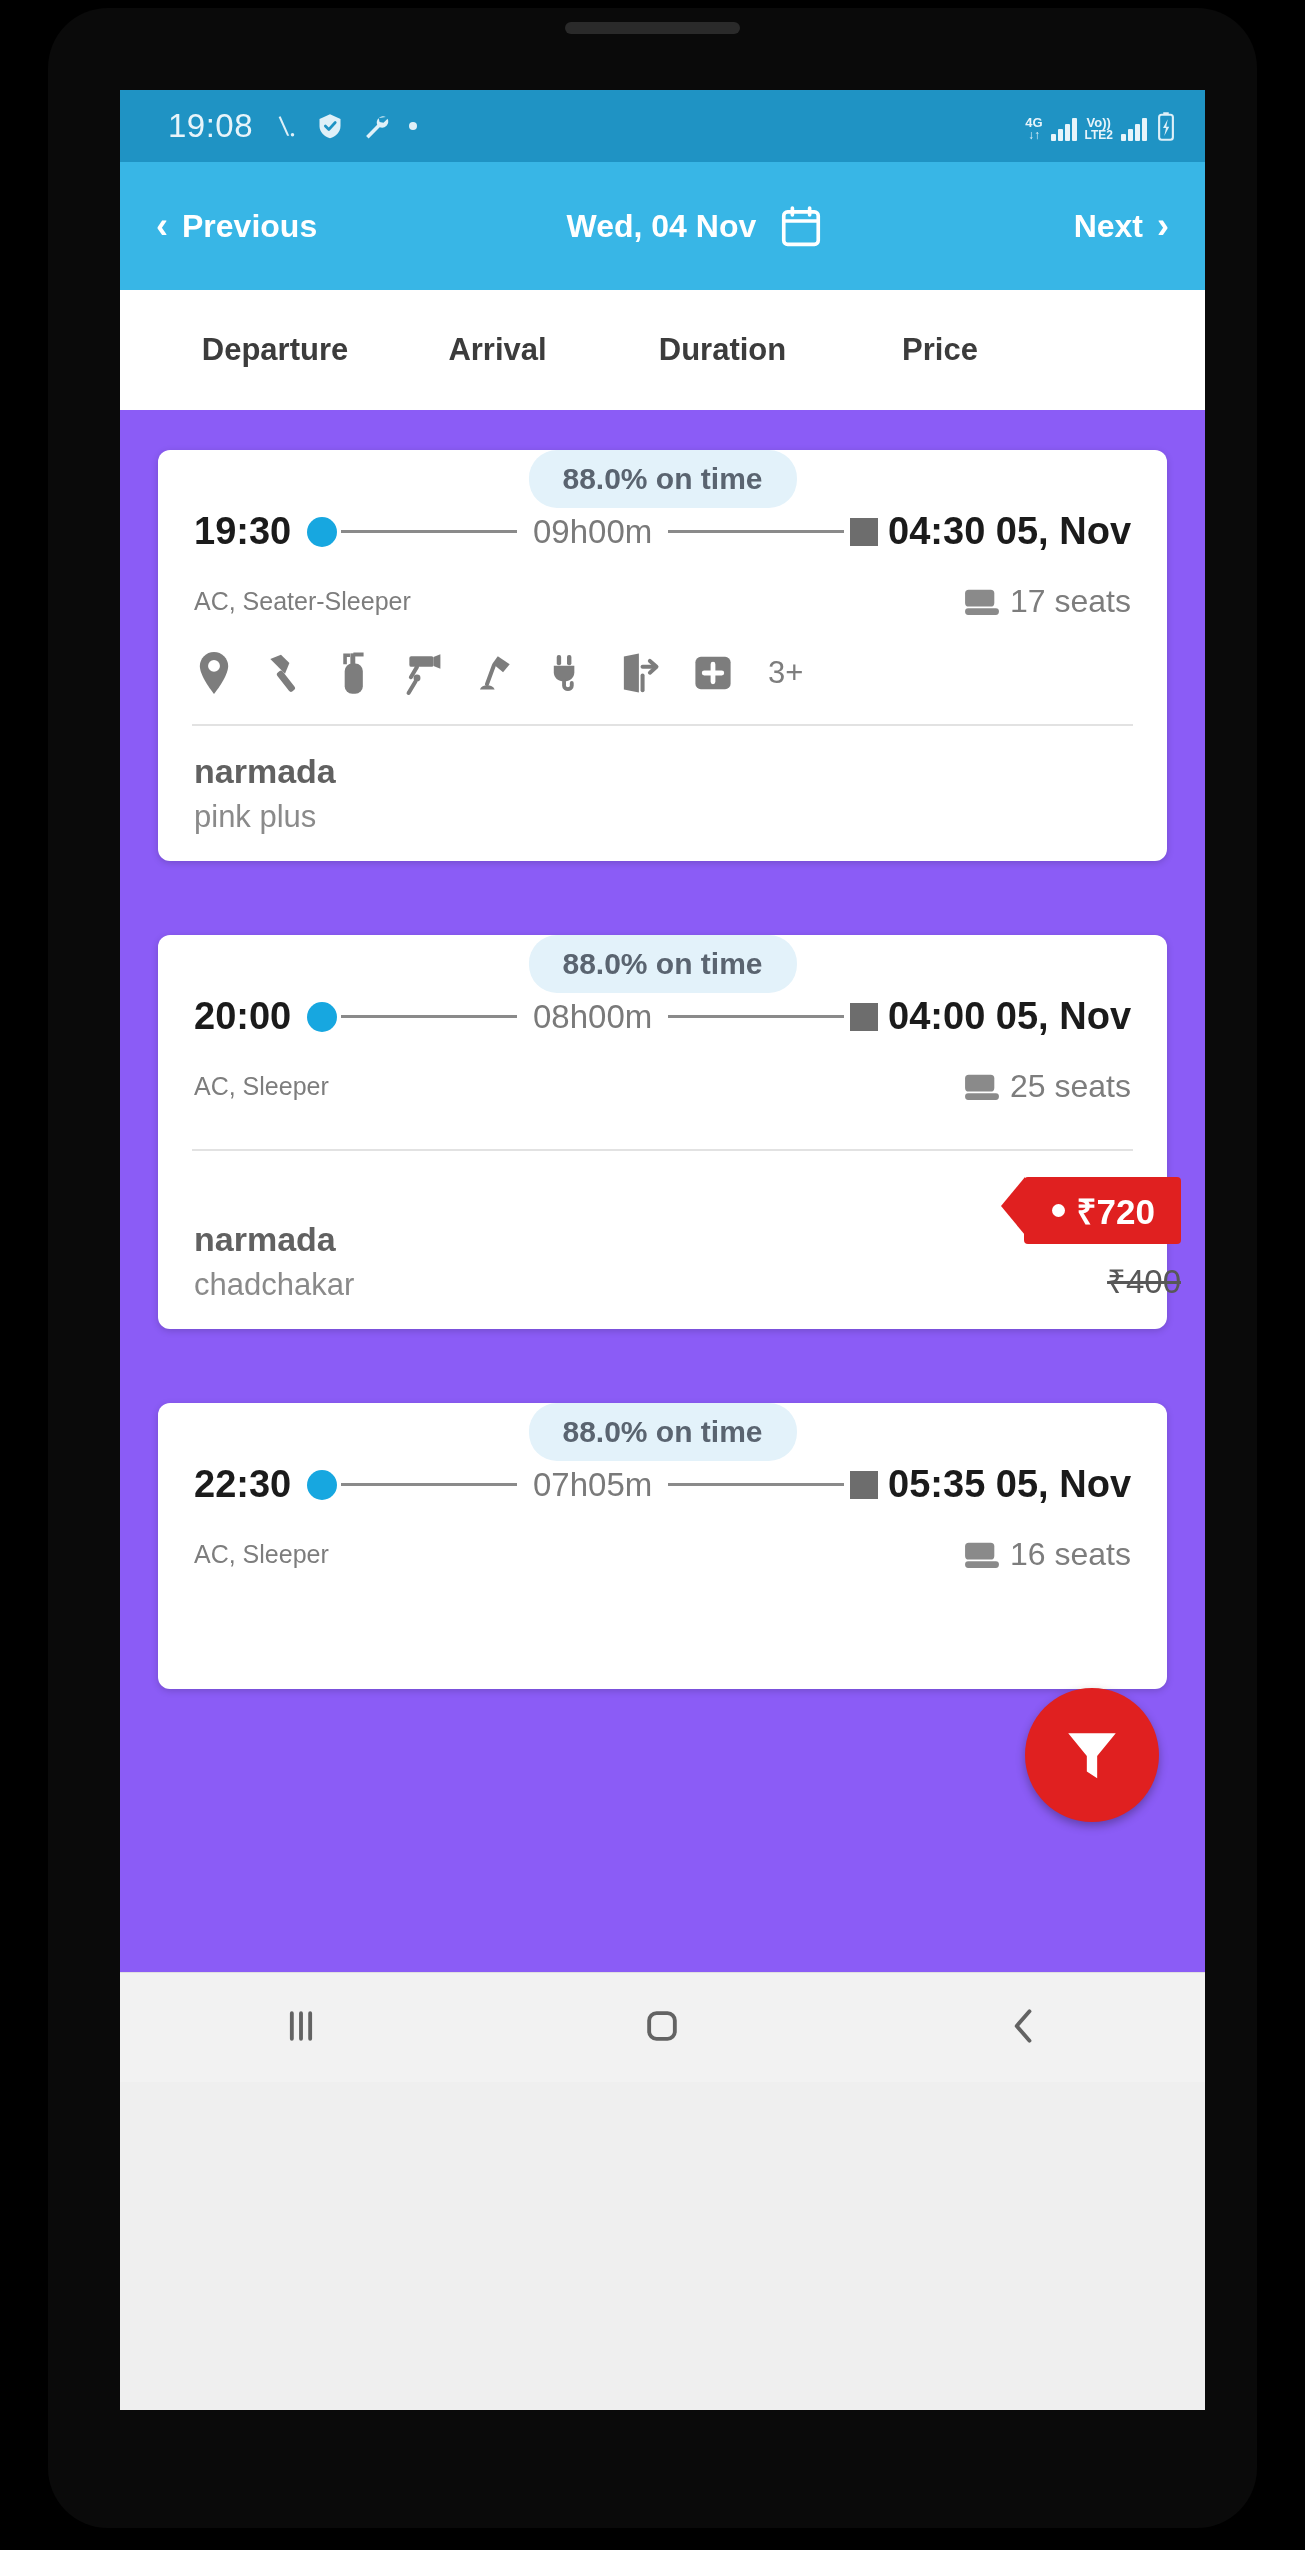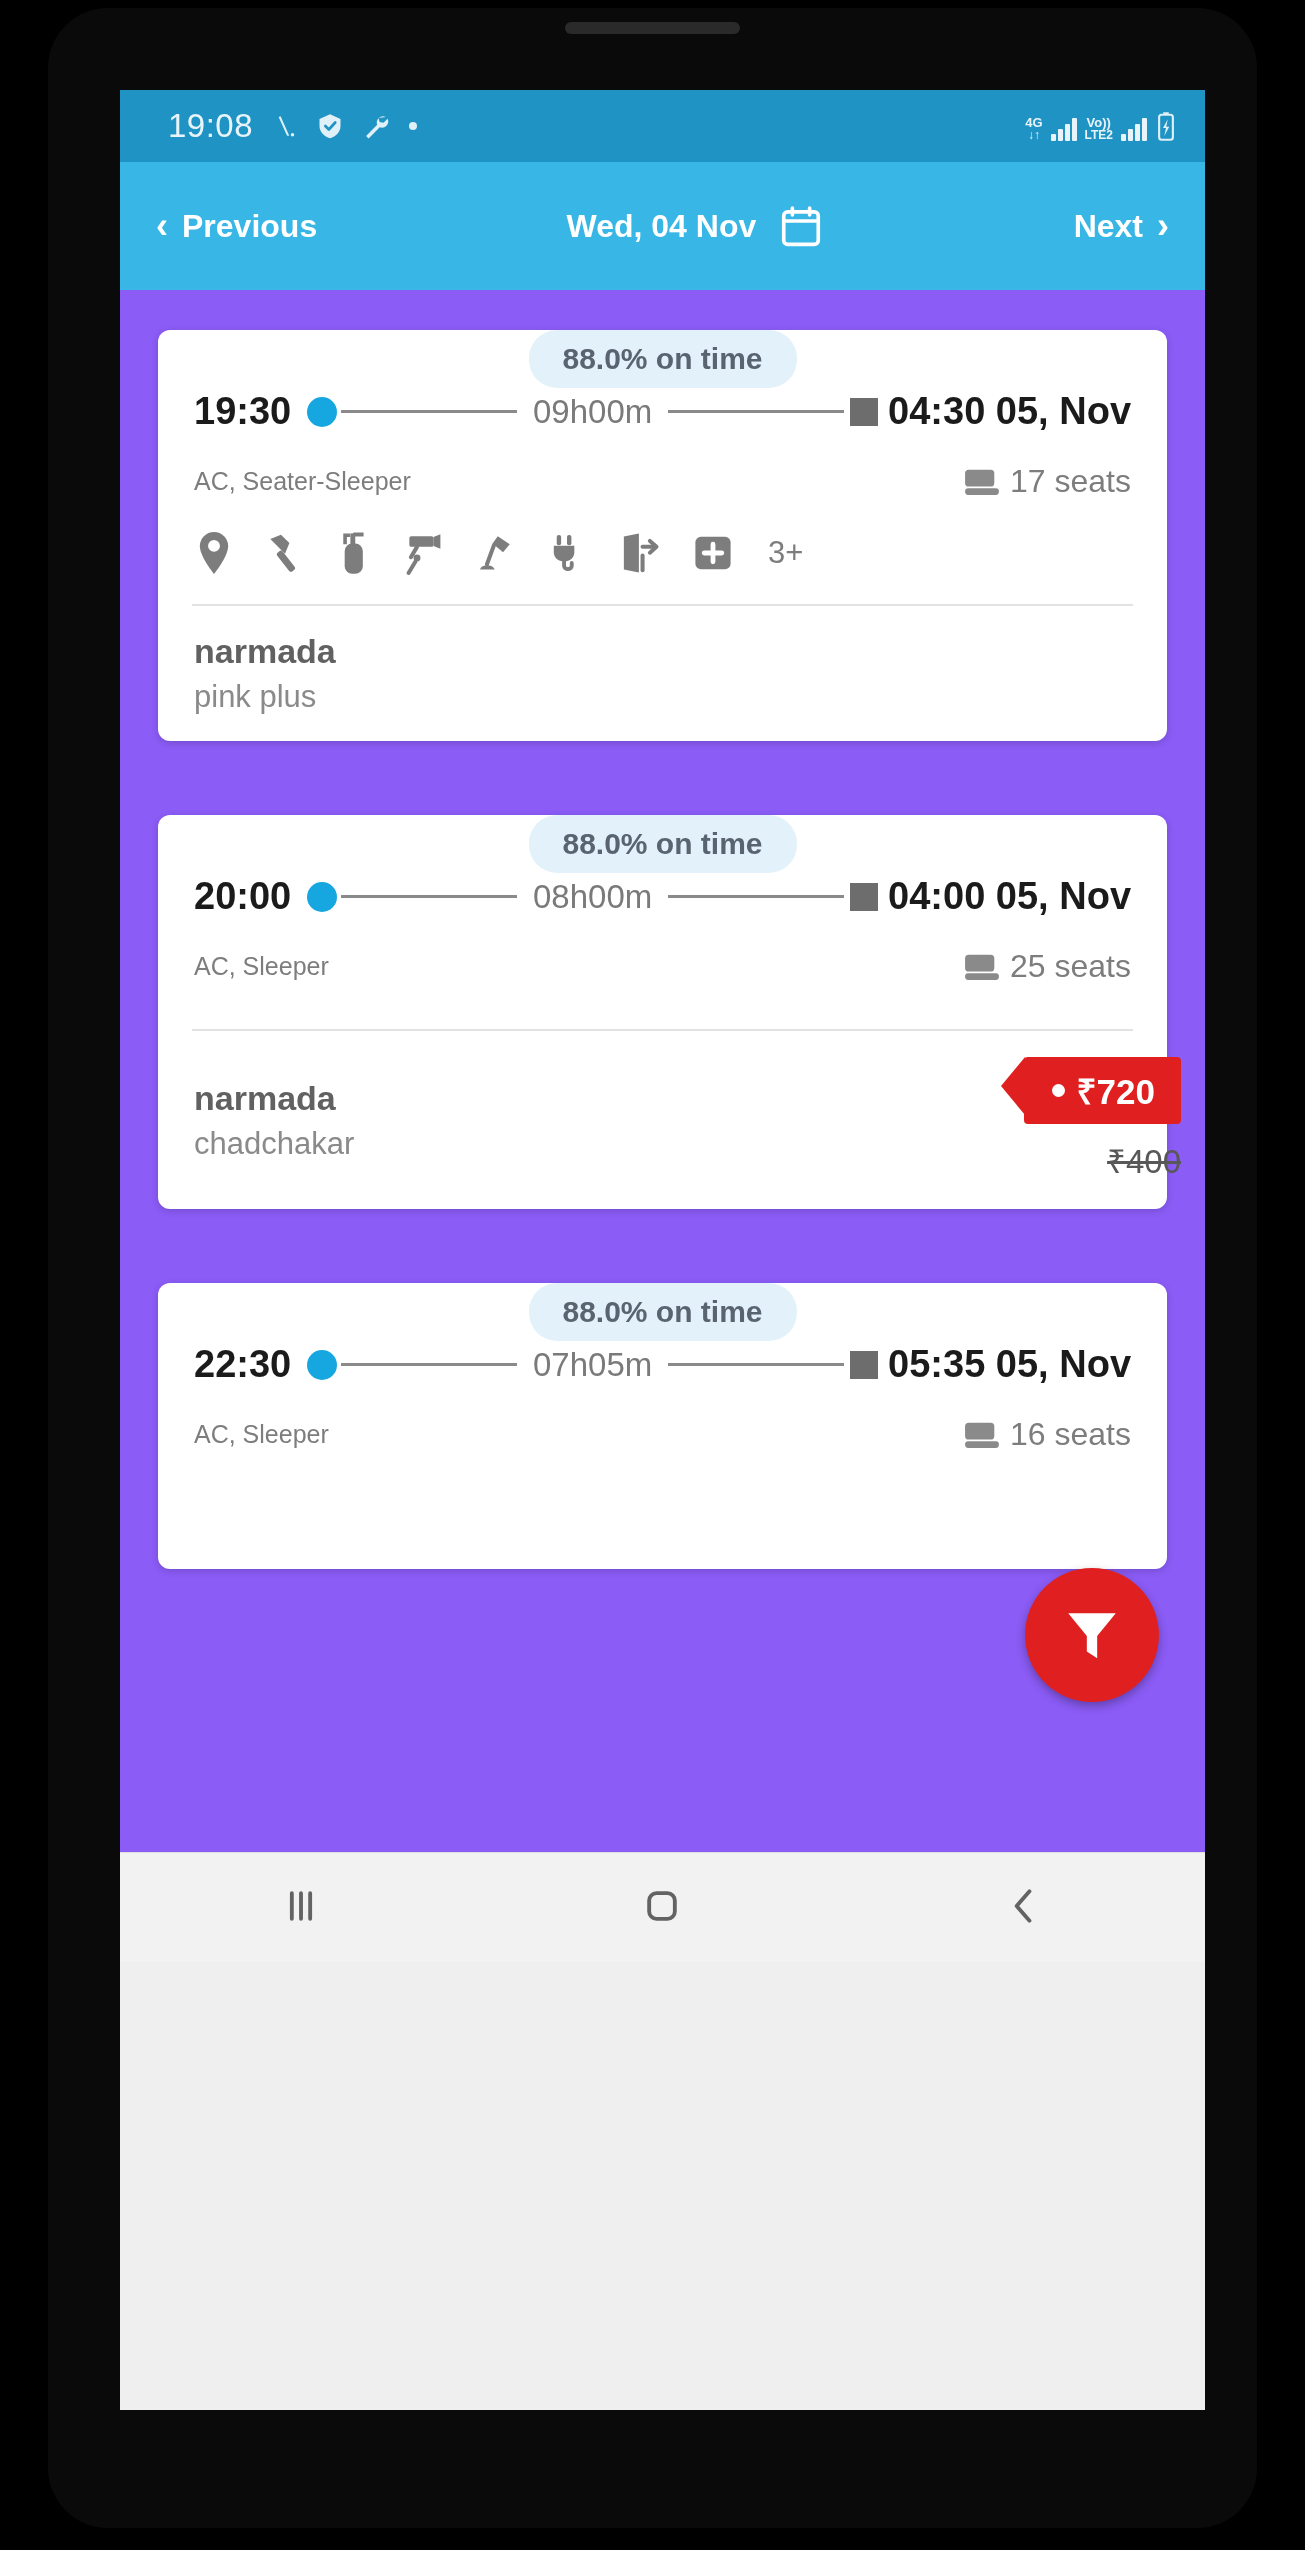--- a/index.html
+++ b/index.html
@@ -216,21 +216,21 @@
     display: flex; align-items: center; gap: 29px;
     margin-top: 30px; padding-bottom: 28px;
   }
   .amenities .more {
     font-size: 31px; color: #7d7d7d; margin-left: 4px;
   }
   .divider {
     height: 2px; background: #e2e2e2; margin: 0 -2px;
   }
   .operator-row {
-    display: flex; align-items: center;
+    display: flex; align-items: flex-end;
     padding-top: 26px;
   }
   .op-name {
     font-size: 34px; font-weight: bold; color: #616161;
   }
   .op-sub {
     font-size: 31px; color: #8a8a8a; margin-top: 8px;
   }
   .price-block {
     margin-left: auto; text-align: right; position: relative;
@@ -355,20 +355,26 @@
           <path d="M3 9.4 H21" stroke="#ffffff" stroke-width="1.9"></path>
           <path d="M7.5 2.6 V6.2 M16.5 2.6 V6.2" stroke="#ffffff" stroke-width="1.9" stroke-linecap="round"></path>
         </svg>
       </div>
       <div class="date-nav">
         <span>Next</span>
         <span class="chev">›</span>
       </div>
     </div>
 
+    <div class="colheads">
+      <span class="ch-dep">Departure</span>
+      <span class="ch-arr">Arrival</span>
+      <span class="ch-dur">Duration</span>
+      <span class="ch-pri">Price</span>
+    </div>
 
     <div class="list">
 
       <div class="card-wrap">
         <div class="ontime-badge">88.0% on time</div>
         <div class="card">
           <div class="timerow">
             <span class="t-dep">19:30</span>
             <span class="dot"></span>
             <span class="line"></span>

